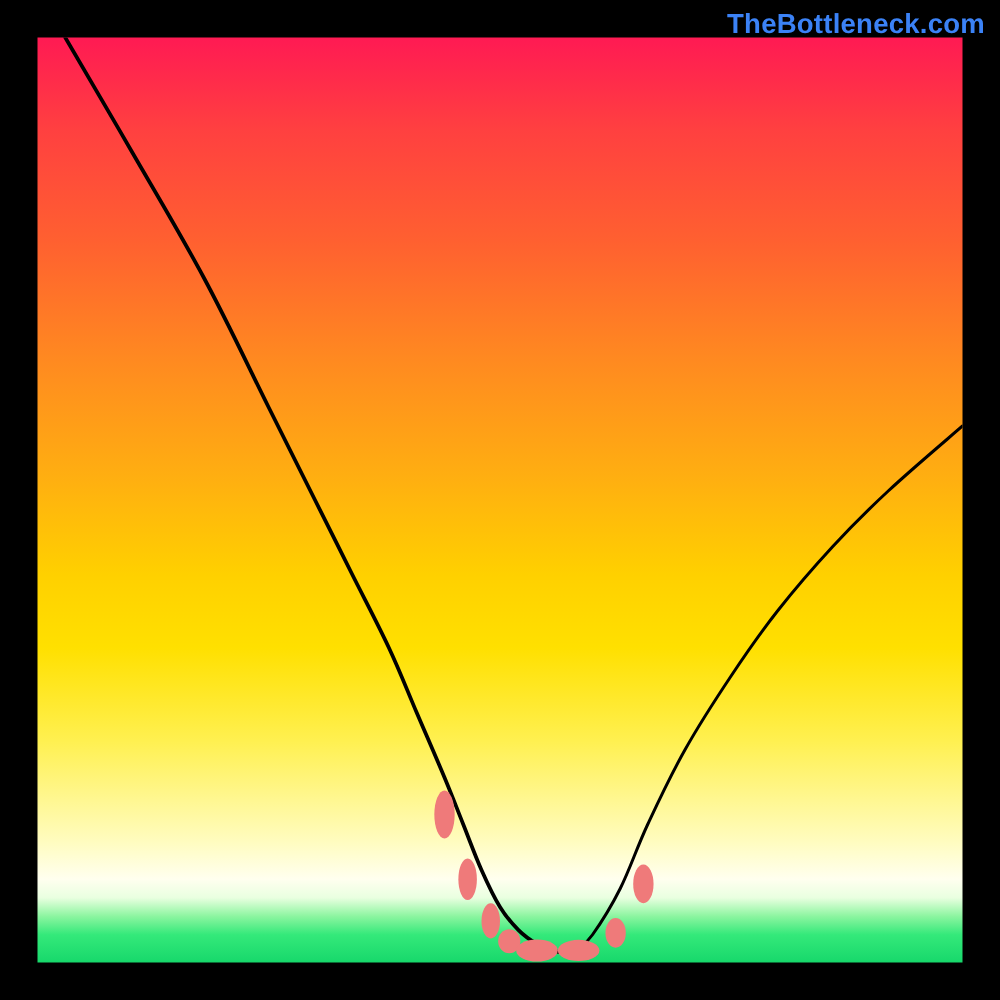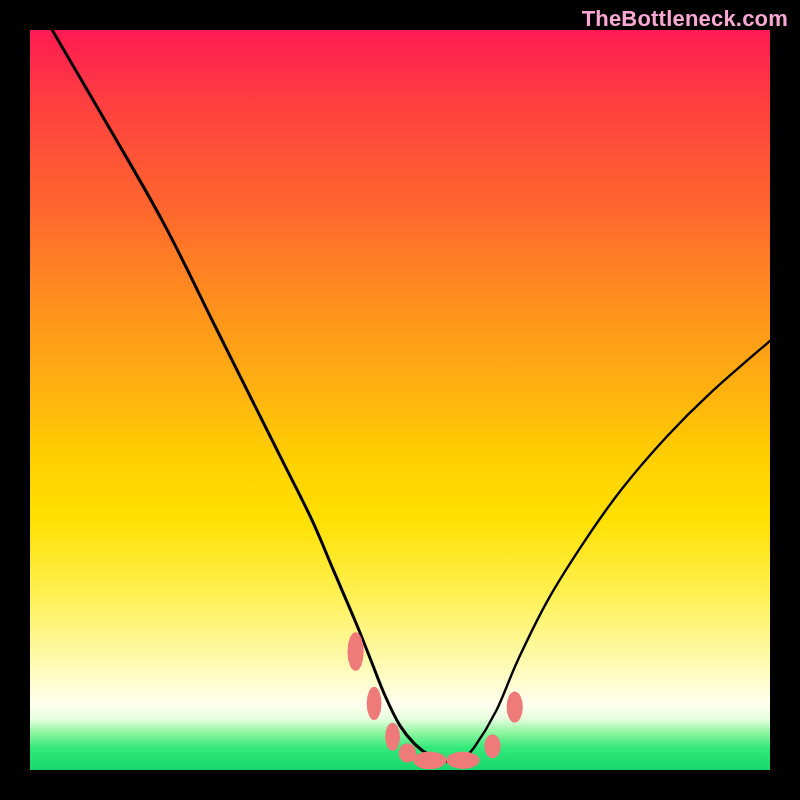--- a/index.html
+++ b/index.html
@@ -32,21 +32,21 @@
       #34e97a 97%,
       #17d86b 100%);
   }
   .watermark {
     position: absolute;
     top: 6px;
     right: 12px;
     font-family: Arial, Helvetica, sans-serif;
     font-size: 22px;
     font-weight: bold;
-    color: #f9a8d4;
+    color: #3b82f6;
     letter-spacing: 0.2px;
   }
   svg.curves {
     position: absolute;
     inset: 0;
     width: 100%;
     height: 100%;
   }
   .curve {
     fill: none;

